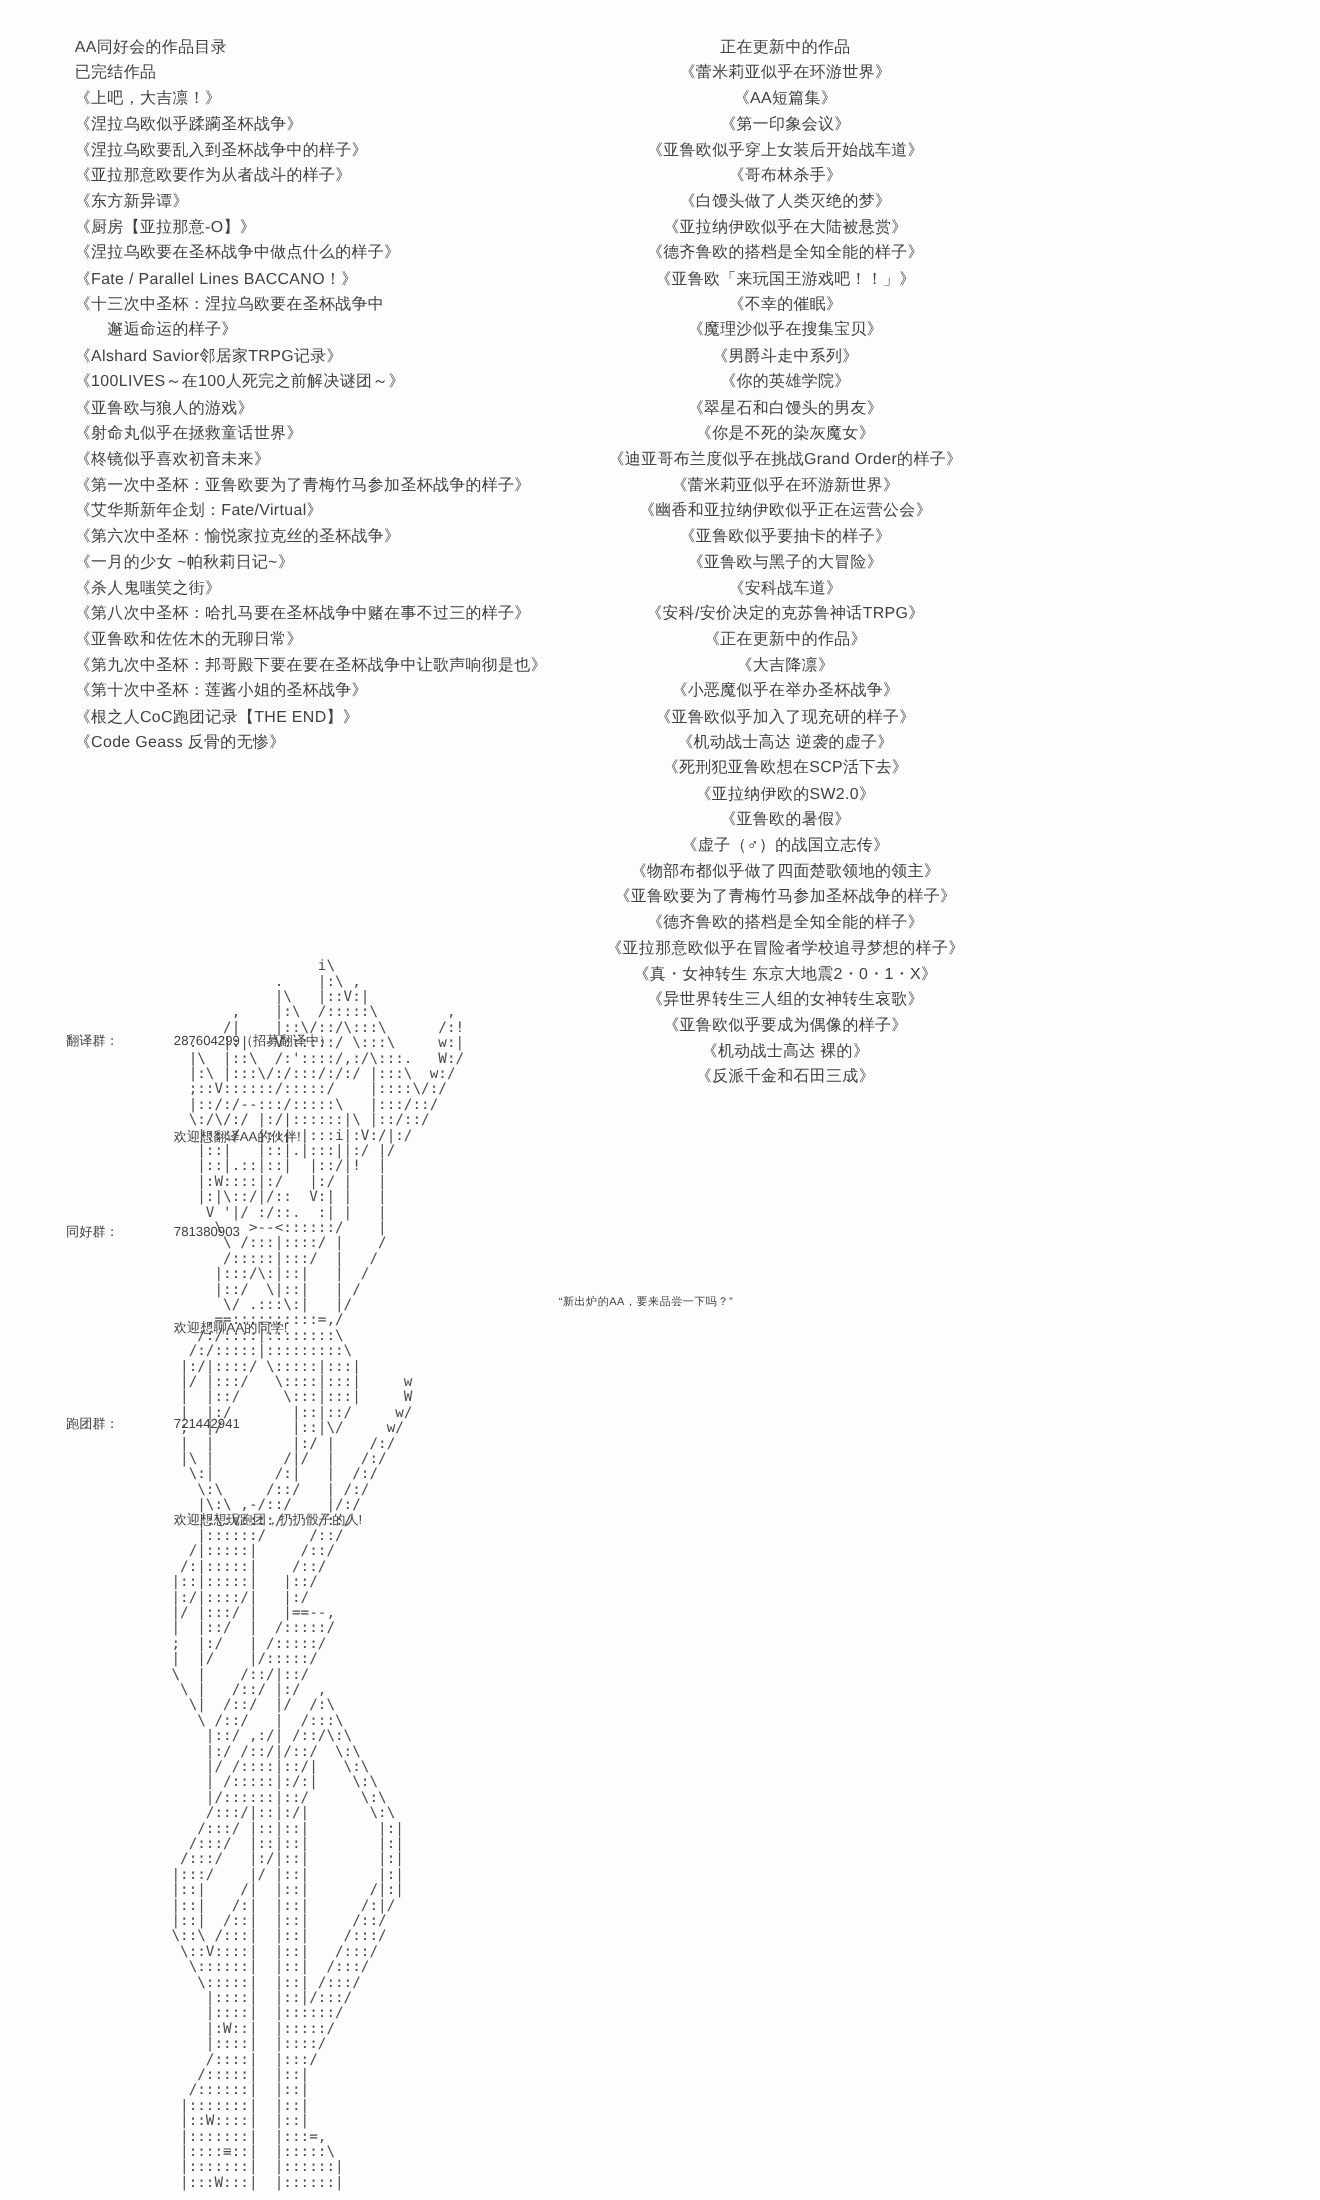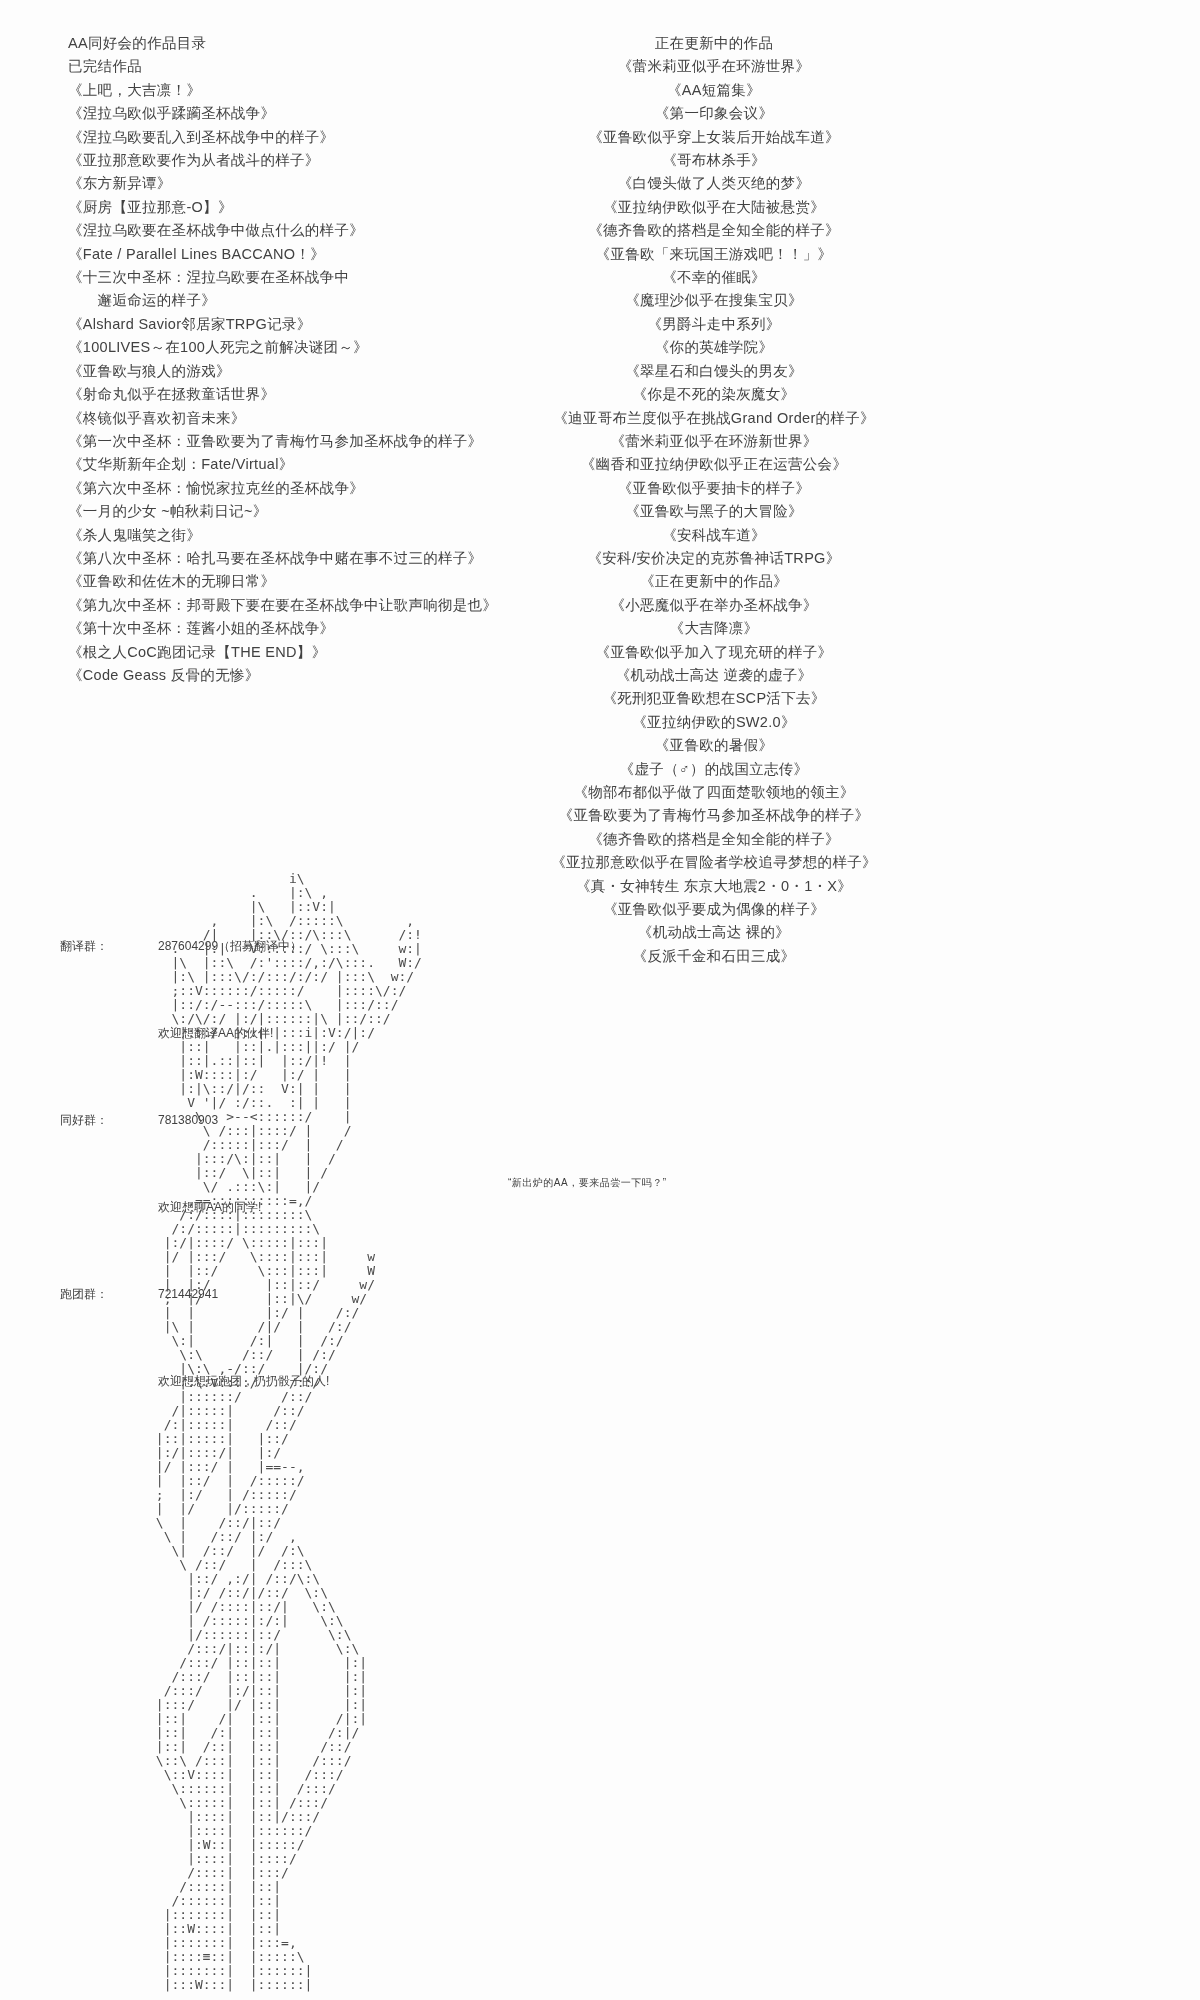--- a/index.html
+++ b/index.html
@@ -86,33 +86,34 @@
         <div class="line">《翠星石和白馒头的男友》</div>
         <div class="line">《你是不死的染灰魔女》</div>
         <div class="line">《迪亚哥布兰度似乎在挑战Grand Order的样子》</div>
         <div class="line">《蕾米莉亚似乎在环游新世界》</div>
         <div class="line">《幽香和亚拉纳伊欧似乎正在运营公会》</div>
         <div class="line">《亚鲁欧似乎要抽卡的样子》</div>
         <div class="line">《亚鲁欧与黑子的大冒险》</div>
         <div class="line">《安科战车道》</div>
         <div class="line">《安科/安价决定的克苏鲁神话TRPG》</div>
         <div class="line">《正在更新中的作品》</div>
+        <div class="line">《大吉降凛》</div>
         <div class="line">《小恶魔似乎在举办圣杯战争》</div>
-        <div class="line">《大吉降凛》</div>
         <div class="line">《亚鲁欧似乎加入了现充研的样子》</div>
         <div class="line">《机动战士高达 逆袭的虚子》</div>
         <div class="line">《死刑犯亚鲁欧想在SCP活下去》</div>
         <div class="line">《亚拉纳伊欧的SW2.0》</div>
         <div class="line">《亚鲁欧的暑假》</div>
         <div class="line">《虚子（♂）的战国立志传》</div>
         <div class="line">《物部布都似乎做了四面楚歌领地的领主》</div>
         <div class="line">《亚鲁欧要为了青梅竹马参加圣杯战争的样子》</div>
         <div class="line">《德齐鲁欧的搭档是全知全能的样子》</div>
         <div class="line">《亚拉那意欧似乎在冒险者学校追寻梦想的样子》</div>
         <div class="line">《真・女神转生 东京大地震2・0・1・X》</div>
+        <div class="line">《异世界转生三人组的女神转生哀歌》</div>
         <div class="line">《亚鲁欧似乎要成为偶像的样子》</div>
         <div class="line">《机动战士高达 裸的》</div>
         <div class="line">《反派千金和石田三成》</div>
       </div>
   </div>
 
   <div class="groups">
       <div class="group-row">
       <span class="group-label">翻译群：</span><span class="group-text">287604299（招募翻译中）</span>
     </div>

